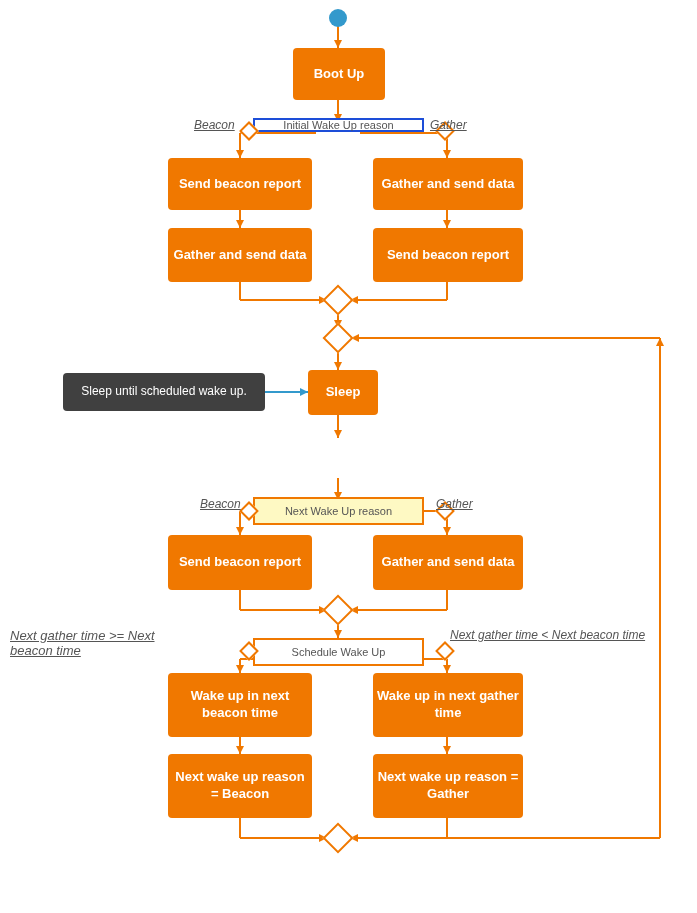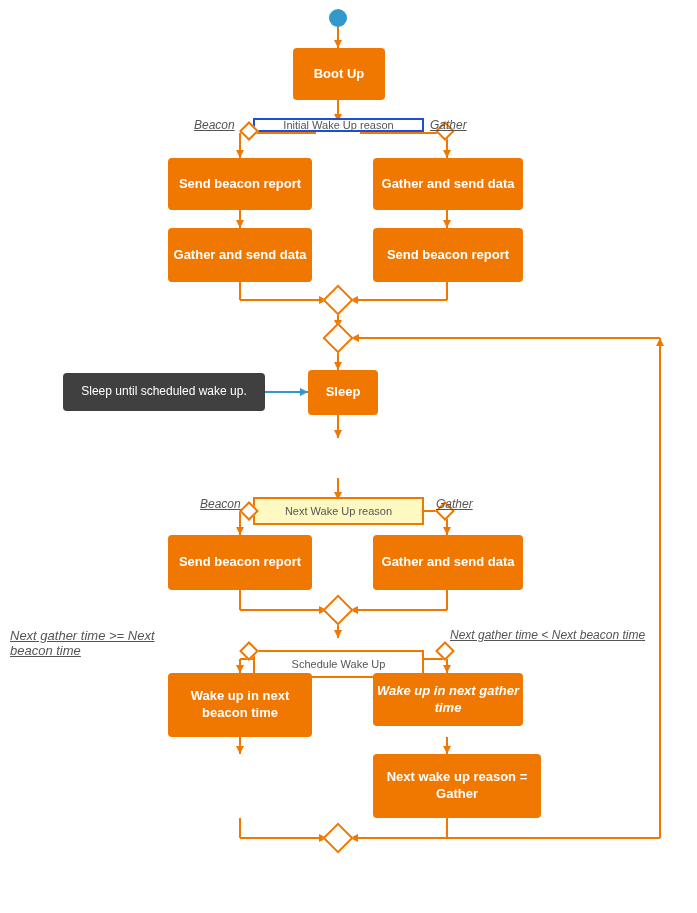--- a/index.html
+++ b/index.html
@@ -227,41 +227,44 @@
   <div class="node node-rect" style="left:168px; top:535px; width:144px; height:55px;">
     <span>Send beacon report</span>
   </div>
 
   <div class="node node-rect" style="left:373px; top:535px; width:150px; height:55px;">
     <span>Gather and send data</span>
   </div>
 
   <div style="position:absolute; left:327px; top:599px; width:22px; height:22px; border:2px solid #f07800; transform:rotate(45deg); background:#fff;"></div>
 
-  <div class="node" style="left:253px; top:638px; width:171px; height:28px; border:2px solid #f07800; border-radius:0; background:#fff; display:flex; align-items:center; justify-content:center; font-size:11px; color:#555;margin-top:12px;">
+  <div class="node" style="left:253px; top:638px; width:171px; height:28px; border:2px solid #f07800; border-radius:0; background:#fff; display:flex; align-items:center; justify-content:center; font-size:11px; color:#555;">
     <span>Schedule Wake Up</span>
   </div>
   <div style="position:absolute; left:242px; top:644px; width:14px; height:14px; border:2px solid #f07800; transform:rotate(45deg); background:#fff;"></div>
   <div style="position:absolute; left:438px; top:644px; width:14px; height:14px; border:2px solid #f07800; transform:rotate(45deg); background:#fff;"></div>
 
   <div class="label-text" style="left:10px; top:628px; width:190px; font-size:13px;">
     <span>Next gather time &gt;= Next beacon time</span>
   </div>
   <div class="label-text" style="left:450px; top:628px; width:200px; font-size:12px;">
     <span>Next gather time &lt; Next beacon time</span>
   </div>
 
   <div class="node node-rect" style="left:168px; top:673px; width:144px; height:64px;">
     <span>Wake up in next beacon time</span>
   </div>
 
-  <div class="node node-rect" style="left:373px; top:673px; width:150px; height:53px;font-style:italic;">
+  <div class="node node-rect" style="left:373px; top:673px; width:150px; height:64px;">
     <span>Wake up in next gather time</span>
   </div>
 
-
-  <div class="node node-rect" style="left:373px; top:754px; width:168px; height:64px;">
+  <div class="node node-rect" style="left:168px; top:754px; width:144px; height:64px;">
+    <span>Next wake up reason = Beacon</span>
+  </div>
+
+  <div class="node node-rect" style="left:373px; top:754px; width:150px; height:64px;">
     <span>Next wake up reason = Gather</span>
   </div>
 
   <div style="position:absolute; left:327px; top:827px; width:22px; height:22px; border:2px solid #f07800; transform:rotate(45deg); background:#fff;"></div>
 
 </div>
 
 </body></html>

